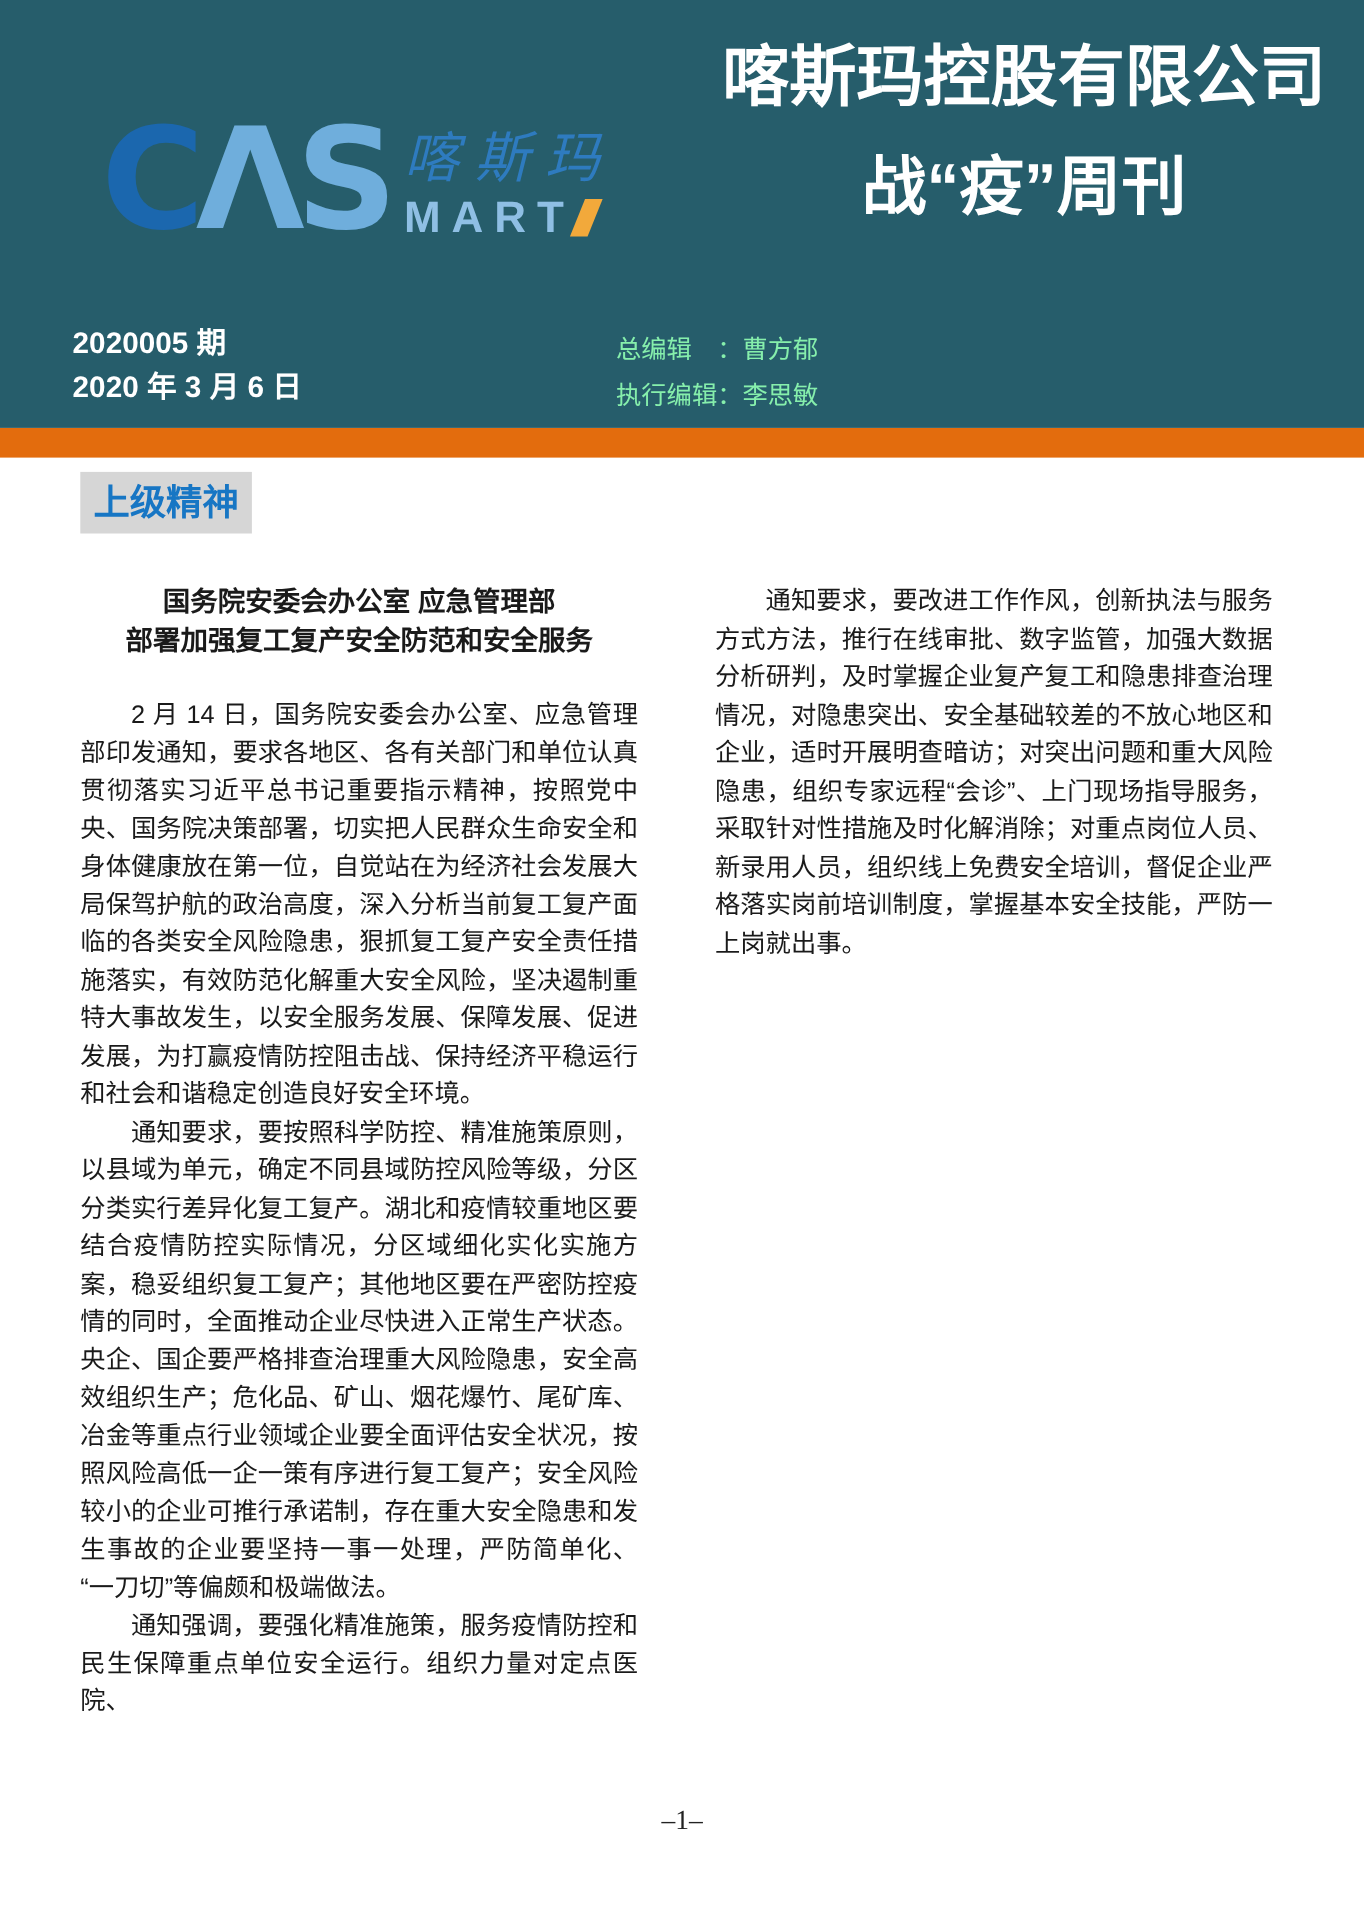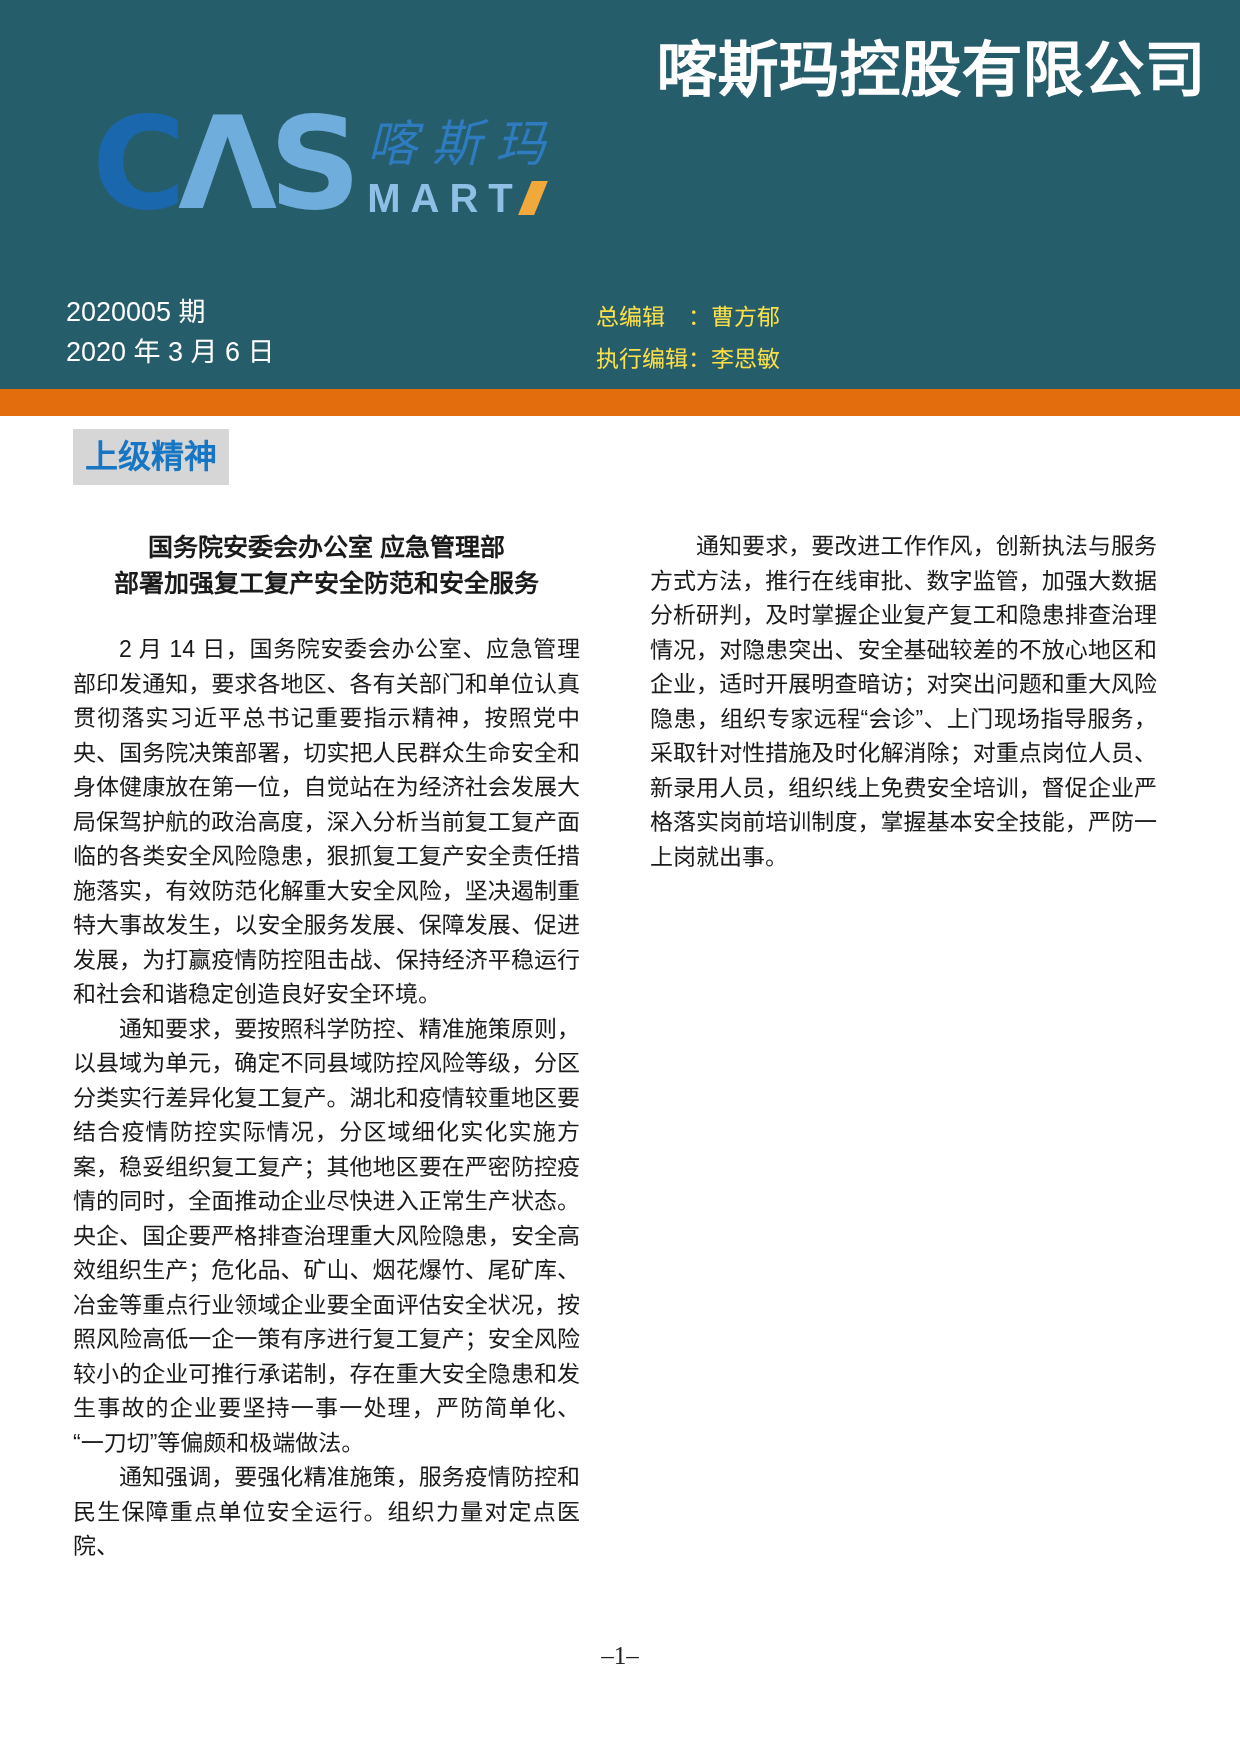--- a/index.html
+++ b/index.html
@@ -81,30 +81,29 @@
     text-align:center;
     color:#ffffff;
     font-weight:bold;
   }
   .masthead .t1{font-size:61px;line-height:1;white-space:nowrap;}
   .masthead .t2{font-size:59px;line-height:1;margin-top:40px;white-space:nowrap;}
 
   
   .issue-block{
     position:absolute;left:66px;top:292px;
-    color:#ffffff;font-weight:normal;
+    color:#ffffff;font-weight:bold;
     font-size:27px;line-height:40px;
     white-space:nowrap;
   }
   .editors-block{
     position:absolute;left:560px;top:296px;
-    color:#fde047;
+    color:#86efac;
     font-size:23px;line-height:42px;
     white-space:nowrap;
-    margin-left:36px;
   }
 
   
   .content{
     padding:13px 83px 0 73px;
   }
   .section-heading{
     display:inline-block;
     background:var(--heading-bg);
     color:var(--heading-blue);
@@ -154,20 +153,21 @@
         <div class="logo-cn">喀斯玛</div>
         <div class="logo-mart-row">
           <span class="logo-mart">MART</span>
           <span class="logo-slash"></span>
         </div>
       </div>
     </div>
 
     <div class="masthead">
       <div class="t1">喀斯玛控股有限公司</div>
+      <div class="t2">战“疫”周刊</div>
     </div>
 
     <div class="issue-block">
       <div>2020005 期</div>
       <div>2020 年 3 月 6 日</div>
     </div>
 
     <div class="editors-block">
       <div><span>总编辑　：</span><span>曹方郁</span></div>
       <div><span>执行编辑：</span><span>李思敏</span></div>

